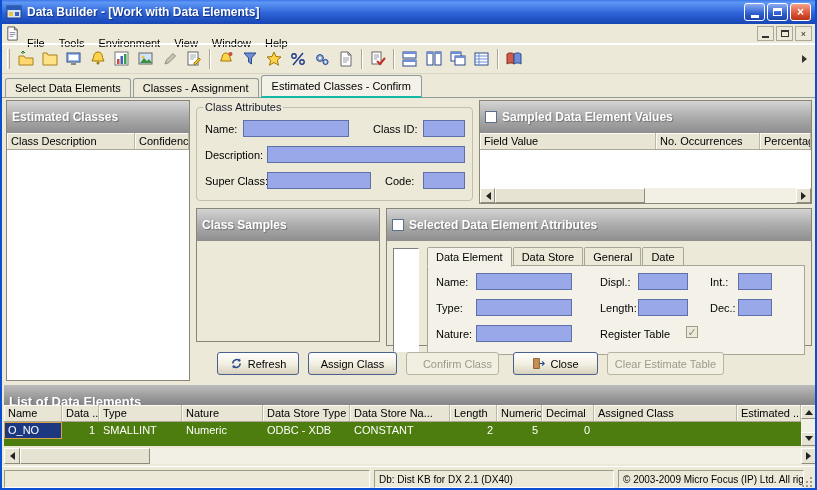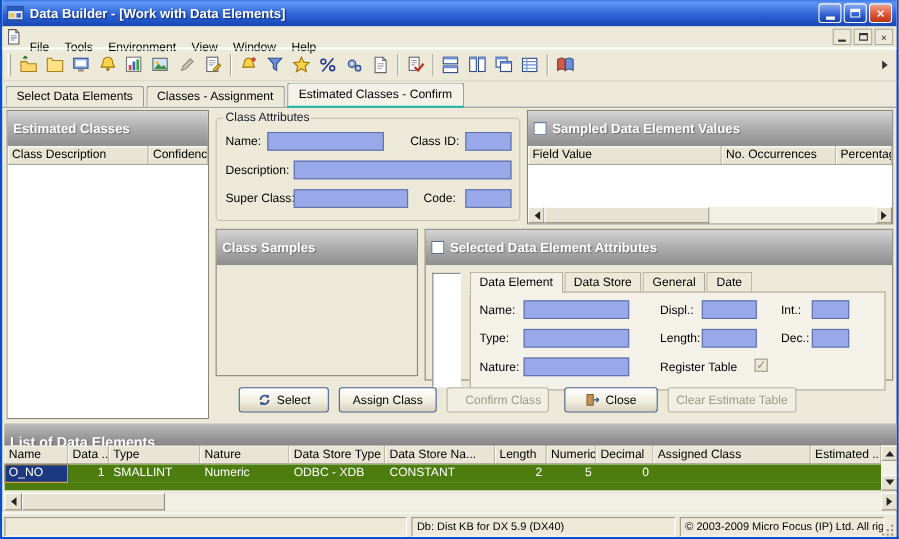--- a/index.html
+++ b/index.html
@@ -395,21 +395,21 @@
       </div>
     </div>
   </div>
 
   <div class="btn" style="left:215px; top:352px; width:82px;">
     <svg width="13" height="13" viewBox="0 0 14 14">
       <path d="M3 7a4.5 4.5 0 0 1 8-2.5M11 7a4.5 4.5 0 0 1-8 2.5" stroke="#2B4B8C" fill="none" stroke-width="1.6"></path>
       <path d="M11 1.5v3.2H7.8z" fill="#2B4B8C"></path>
         <path d="M3 12.5V9.3h3.2z" fill="#2B4B8C"></path>
     </svg>
-    <span>Select</span>
+    <span>Refresh</span>
   </div>
   <div class="btn" style="left:306px; top:352px; width:89px;">
     <span>Assign Class</span>
   </div>
   <div class="btn disabled" style="left:404px; top:352px; width:93px;justify-content:flex-end;">
     <span>Confirm Class</span>
   </div>
   <div class="btn" style="left:511px; top:352px; width:85px;">
     <svg width="13" height="13" viewBox="0 0 16 16">
       <rect x="2" y="2" width="7" height="12" fill="#C89050" stroke="#7A5020"></rect>
@@ -473,21 +473,21 @@
     <div class="sb-thumb" style="width:130px;"></div>
     <div class="sb-track"></div>
     <div class="scroll-btn" style="width:16px;">
         <div class="tri-right"></div>
       </div>
   </div>
 
   <div id="statusbar" class="abs">
     <div class="status-cell" style="left:2px; width:366px;"></div>
     <div class="status-cell" style="left:372px; width:240px;">
-      <span>Db: Dist KB for DX 5.9 (DX40)</span>
+      <span>Db: Dist KB for DX 2.1 (DX40)</span>
     </div>
     <div class="status-cell" style="left:616px; width:186px;">
       <span>© 2003-2009 Micro Focus (IP) Ltd. All rights reserved.</span>
     </div>
     <svg class="abs" style="right:1px; top:8px;" width="14" height="14" viewBox="0 0 14 14">
       <rect x="10" y="2" width="2" height="2" fill="#9D9A87"></rect>
         <rect x="10" y="6" width="2" height="2" fill="#9D9A87"></rect>
       <rect x="10" y="10" width="2" height="2" fill="#9D9A87"></rect>
         <rect x="6" y="6" width="2" height="2" fill="#9D9A87"></rect>
       <rect x="6" y="10" width="2" height="2" fill="#9D9A87"></rect>

